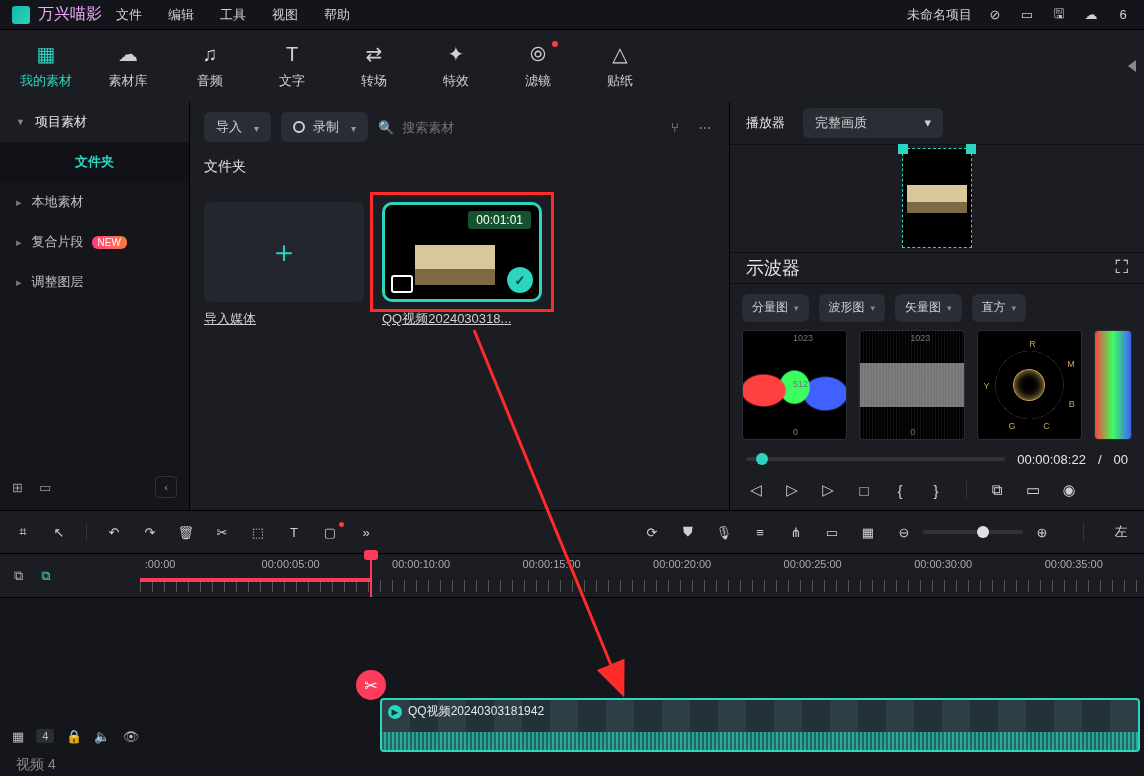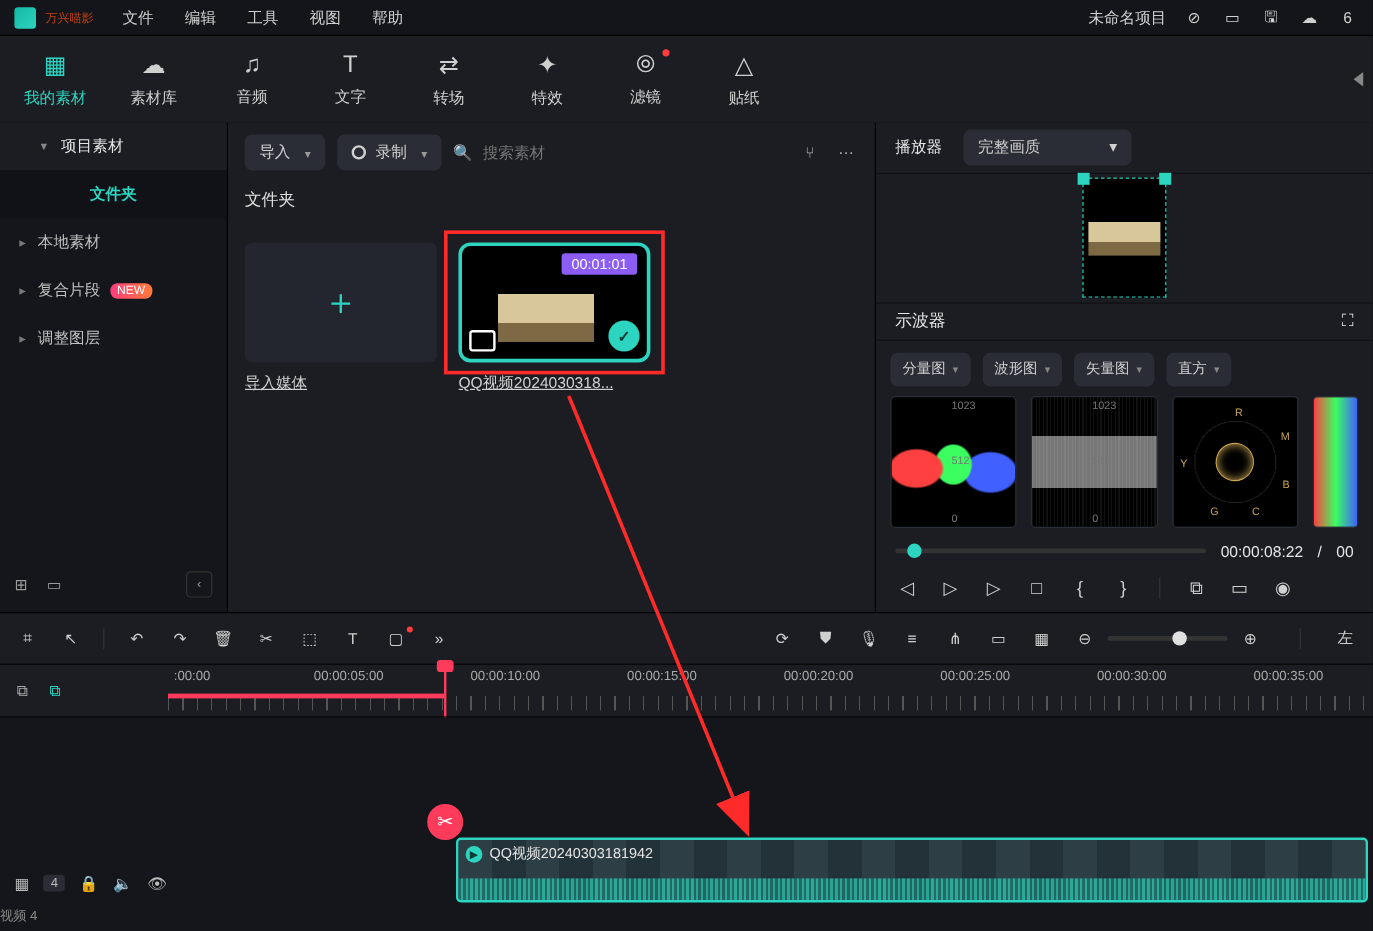--- a/index.html
+++ b/index.html
@@ -19,21 +19,21 @@
     align-items:center;
     padding: 0 12px;
     background:#13151a;
     border-bottom:1px solid #000;
   }
   .logo-badge{
     width:18px;height:18px;border-radius:3px;
     background:linear-gradient(135deg,#14b8a6,#2dd4bf);
     margin-right:8px;
   }
-  .titlebar .app-name{ font-size:10px; color:#c2410c; margin-right:24px;}
+  .titlebar .app-name{ font-size:16px; color:#f0abfc; margin-right:14px;}
   .menubar{ display:flex; gap:26px;}
   .menubar span{ color:#d0d0d0; cursor:pointer;}
   .titlebar .right{ margin-left:auto; display:flex; align-items:center; gap:14px; color:#d0d0d0;}
   .titlebar .right .ico{ width:18px; text-align:center; }
 
   
   .tabs-row{
     height:72px;
     background:#1b1d23;
     display:flex;
@@ -67,21 +67,21 @@
     height:408px;
   }
   .sidebar{
     width:190px;
     background:#14161b;
     display:flex;flex-direction:column;
     border-right:1px solid #000;
   }
   .side-head{
     height:40px;display:flex;align-items:center;
-    padding:0 32px;font-weight:500;color:#e5e5e5;
+    padding:0 16px;font-weight:500;color:#e5e5e5;
     background:#1b1d23;
     text-align:center;
   }
   .side-head::before{content:"▼";font-size:9px;margin-right:10px;color:#888;}
   .side-item{
     height:40px;display:flex;align-items:center;
     padding:0 16px;color:#c0c0c0;cursor:pointer;
   }
   .side-item::before{content:"▸";font-size:11px;margin-right:10px;color:#777;}
   .side-item.active{ background:#101217;color:#2dd4bf;font-weight:600;}
@@ -131,21 +131,21 @@
   .thumb-wrap{ position:relative;}
   .red-rect{
     position:absolute;left:-12px;top:-10px;right:-12px;bottom:-10px;
     border:3px solid #ff2a2a;pointer-events:none;
   }
   .thumb{
     width:160px;height:100px;border:3px solid #2dd4bf;border-radius:10px;
     background:#000;position:relative;overflow:hidden;cursor:pointer;
   }
   .thumb .dur{
-    position:absolute;top:6px;right:8px;background:#8b5cf6;color:#fff;
+    position:absolute;top:6px;right:8px;background:#14532d;color:#fff;
     padding:2px 8px;border-radius:3px;font-size:12px;
   }
   .thumb .frame{
     position:absolute;left:30px;top:40px;width:80px;height:40px;
     background:linear-gradient(#d8c79a 0 60%,#7d6a44 60%);
   }
   .thumb .film{
     position:absolute;left:6px;bottom:6px;width:22px;height:18px;border:2px solid #fff;border-radius:3px;
   }
   .thumb .check{
@@ -179,21 +179,21 @@
   .preview-box::before{ left:-5px;top:-5px;}
   .preview-box::after{ right:-5px;top:-5px;}
   .preview-img{
     position:absolute;left:4px;right:4px;top:36px;height:28px;
     background:linear-gradient(#d8c79a 0 60%,#7d6a44 60%);
   }
 
   .scopes-head{
     height:36px;display:flex;align-items:center;justify-content:space-between;
     padding:0 16px;border-top:1px solid #0e0f13;border-bottom:1px solid #0e0f13;
-    font-size:14px;
+    font-size:18px;
   }
   .scopes-tabs{
     display:flex;gap:10px;padding:10px 12px 0 12px;
   }
   .scope-pill{
     background:#2a2d35;border-radius:6px;height:28px;padding:0 10px;
     display:flex;align-items:center;font-size:12px;color:#d0d0d0;gap:6px;cursor:pointer;
   }
   .scope-pill::after{content:"▾";font-size:9px;color:#888;}
   .scopes-row{
@@ -291,21 +291,21 @@
     background:#ff3b5b;display:flex;align-items:center;justify-content:center;color:#fff;font-size:16px;
   }
   .track-head{
     position:absolute;left:0;top:120px;width:140px;display:flex;align-items:center;gap:12px;
     color:#bbb;padding:0 12px;height:36px;
   }
   .track-head .cnt{
     background:#2a2d35;padding:1px 6px;border-radius:3px;font-size:11px;
   }
   .track-label{
-    position:absolute;left:0;top:158px;font-size:11px;color:#888;
+    position:absolute;left:16px;top:158px;font-size:14px;color:#888;
   }
 
   .clip-short{
     position:absolute;left:276px;top:104px;width:98px;height:46px;
     background:#30343d;border:1px solid #4c5361;border-radius:4px;
     color:#e5e5e5;font-size:11px;display:flex;align-items:flex-start;padding:3px 4px;gap:4px;overflow:hidden;
   }
   .clip-short::before{content:"▶";font-size:10px;color:#2dd4bf;}
   .clip-long{
     position:absolute;left:380px;top:100px;right:4px;height:54px;

